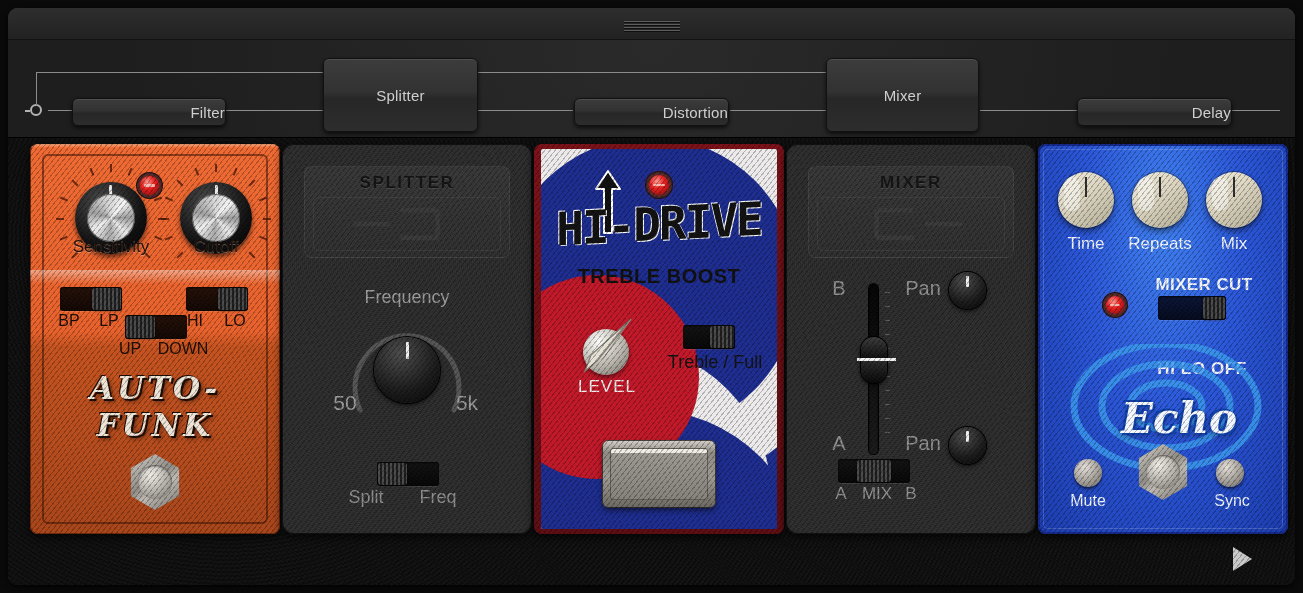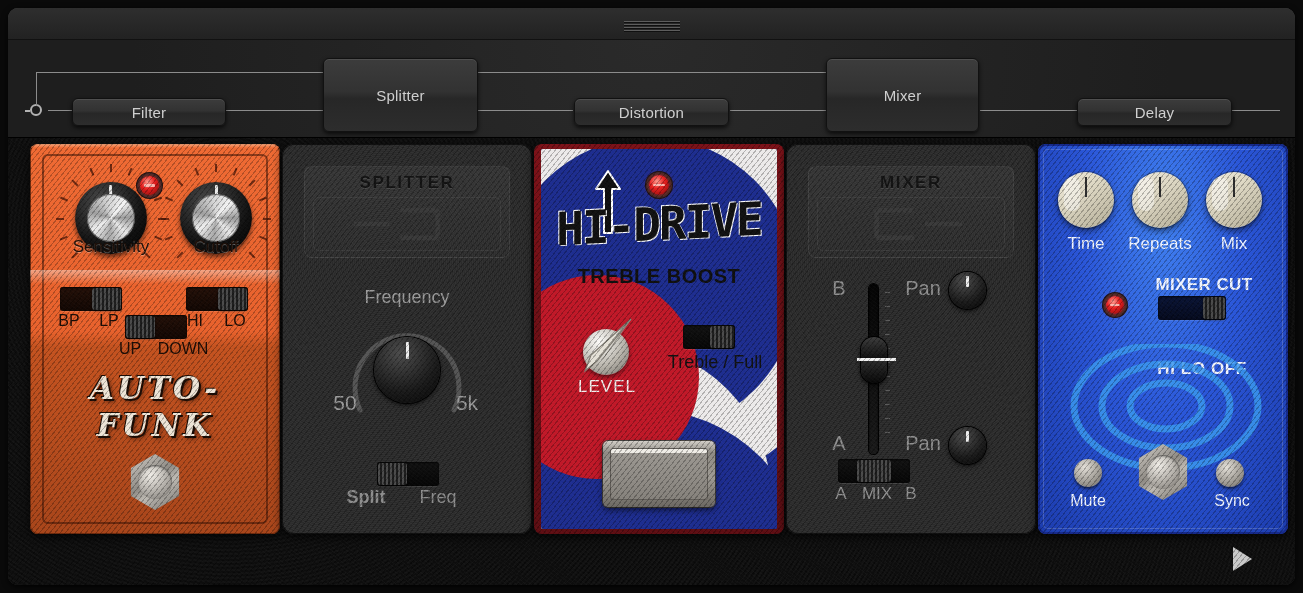--- a/index.html
+++ b/index.html
@@ -41,21 +41,21 @@
     width:5px; height:2px; background:#b2b2b2; }
 
   .rbtn {
     position:absolute; border-radius:6px;
     background:linear-gradient(#3c3c3c 0%, #323232 45%, #272727 55%, #2d2d2d 100%);
     border:1px solid #111;
     box-shadow:0 1px 0 rgba(255,255,255,.10) inset, 0 2px 4px rgba(0,0,0,.7);
     color:#cfcfcf; font-size:15px; display:flex; align-items:center;
     justify-content:center; letter-spacing:.2px; cursor:pointer;
   }
-  .rbtn.small { height:28px; }
+  .rbtn.small { height:28px;justify-content:flex-end; }
   .rbtn.tall  { height:74px; }
 
   
   .tray {
     position:absolute; left:0; top:130px; width:100%; height:447px;
     background:
       repeating-radial-gradient(circle at 17% 23%, #121212 0 2px, #0d0d0d 2px 4px),
       linear-gradient(#121212,#0b0b0b);
   }
   .tray::after{ 
@@ -383,21 +383,21 @@
         <div class="lbl" style="left:38px; top:247px; width:50px; font-size:21px; color:#9a9a9a;">50</div>
         <div class="lbl" style="left:160px; top:247px; width:50px; font-size:21px; color:#9a9a9a;">5k</div>
 
         <div class="knob-dk" style="left:92px; top:193px; width:66px; height:66px;">
           <div class="ptr" style="height:17px;"></div>
         </div>
 
         <div class="tog dark" style="left:95px; top:318px; width:62px; height:24px;">
           <div class="knb l"></div>
         </div>
-        <div class="lbl" style="left:56px; top:343px; width:56px; font-size:18px; color:#8d8d8d;font-weight:bold;">Split</div>
+        <div class="lbl" style="left:56px; top:343px; width:56px; font-size:18px; color:#8d8d8d;">Split</div>
         <div class="lbl" style="left:126px; top:343px; width:60px; font-size:18px; color:#8d8d8d;">Freq</div>
       </div>
     </div>
 
     <div class="slot" style="left:526px;">
       <div class="pedal p-drive">
         <div class="drive-face">
           <div class="c-white"></div>
           <div class="c-blue"></div>
           <div class="c-white2"></div>
@@ -539,20 +539,23 @@
           <div class="bar"></div>
         </div>
 
         <svg width="250" height="150" style="position:absolute;left:0;top:200px;">
           <g fill="none" stroke="#3a97ee" stroke-width="7" opacity=".85">
             <ellipse cx="128" cy="62" rx="92" ry="62"></ellipse>
             <ellipse cx="128" cy="62" rx="64" ry="42"></ellipse>
             <ellipse cx="128" cy="62" rx="36" ry="23"></ellipse>
           </g>
         </svg>
+        <div class="lbl" style="left:56px; top:250px; width:170px; font-size:42px; font-weight:bold;
+                    font-style:italic; font-family:'DejaVu Serif', serif; color:#f2f6ff;
+                    text-shadow:2px 2px 0 #0f3fa8, -2px -2px 0 #0f3fa8, 0 3px 6px rgba(0,0,0,.45);">Echo</div>
 
         <div class="rbtn-sm" style="left:36px; top:315px;"></div>
         <div class="lbl" style="left:14px; top:348px; width:72px; font-size:16px; color:#eef3ff;">Mute</div>
 
         <div class="fsw" style="left:97px; top:300px;">
           <div class="hex"></div>
           <div class="cir"></div>
         </div>
 
         <div class="rbtn-sm" style="left:178px; top:315px;"></div>

